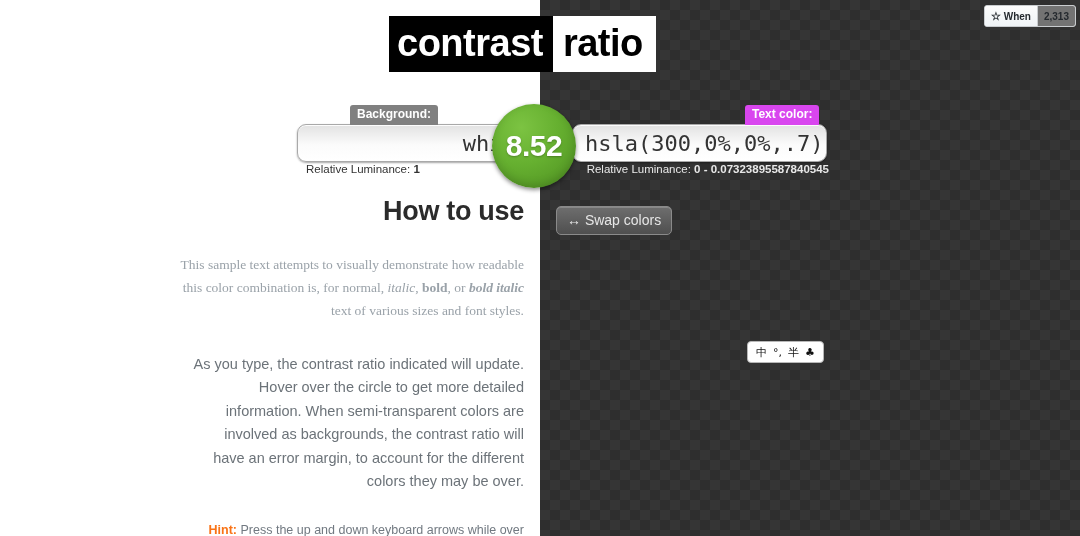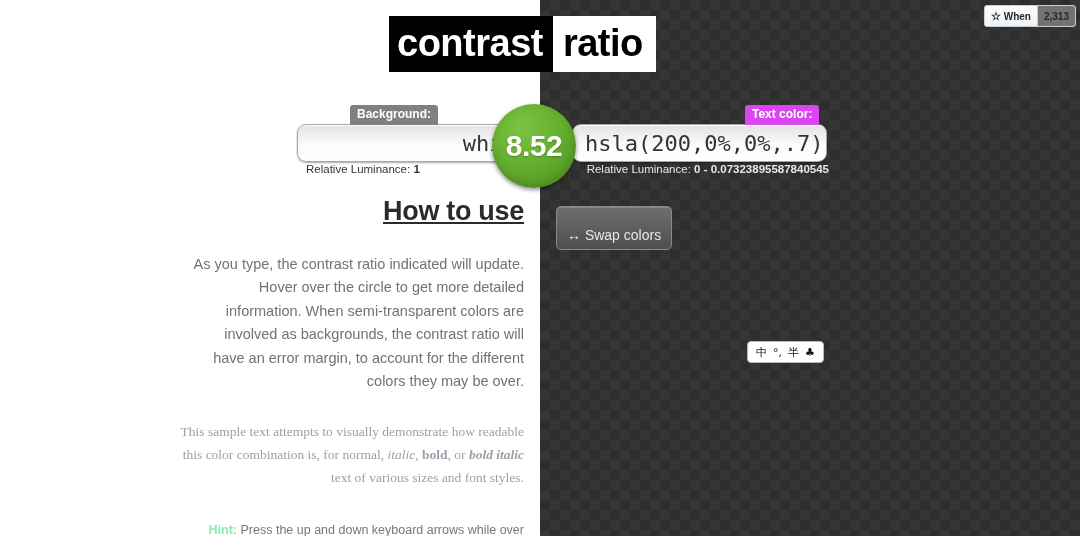--- a/index.html
+++ b/index.html
@@ -190,21 +190,21 @@
   #swap-button {
     position: absolute;
     left: 556px;
     top: 206px;
     z-index: 5;
     font-size: 14px;
     color: #e6e6e6;
     background: linear-gradient(#6e6e6e, #4f4f4f);
     border: 1px solid #8a8a8a;
     border-radius: 5px;
-    padding: 20px 10px 5px 10px;
+    padding: 5px 10px 5px 10px;
     line-height: 1.2;
     white-space: nowrap;
     box-shadow: inset 0 1px 0 rgba(255,255,255,0.18);
   }
 
   
   #article {
     position: absolute;
     left: 0;
     top: 196px;
@@ -213,21 +213,20 @@
     text-align: right;
     padding-right: 0px;
     box-sizing: border-box;
   }
   #how-to-use {
     font-size: 27px;
     font-weight: bold;
     color: #2b2b2b;
     margin: 0 0 26px 8px;
     letter-spacing: -0.3px;
-    text-decoration: underline;
   }
   #intro-paragraph {
     font-size: 14.5px;
     line-height: 1.62;
     color: #6c7379;
     margin: 0 0 26px 0;
     padding-left: 190px;
   }
   #sample-text {
     font-family: "Liberation Serif", "DejaVu Serif", serif;
@@ -240,21 +239,21 @@
   #sample-text i { font-style: italic; }
   #sample-text b { font-weight: bold; }
   #sample-text .bi { font-weight: bold; font-style: italic; }
   #hint-paragraph {
     font-size: 12.5px;
     line-height: 1.66;
     color: #717981;
     margin: 0 0 22px 0;
     padding-left: 200px;
   }
-  #hint-paragraph b { color: #86efac; font-weight: bold; }
+  #hint-paragraph b { color: #f97316; font-weight: bold; }
 
   
   #ime-bar {
     position: absolute;
     left: 747px;
     top: 341px;
     z-index: 8;
     height: 20px;
     display: flex;
     align-items: center;
@@ -288,38 +287,38 @@
 </div>
 
 <div class="field-label" id="label-background">Background:</div>
 <div class="color-input" id="input-background" contenteditable="false" title="Background color" style="">white</div>
 <div class="luminance" id="lum-background">
   <span>Relative Luminance:</span>
   <b>1</b>
 </div>
 
 <div class="field-label" id="label-textcolor">Text color:</div>
-<div class="color-input" id="input-textcolor" contenteditable="false" title="Text color" style="">hsla(200,0%,0%,.7)</div>
+<div class="color-input" id="input-textcolor" contenteditable="false" title="Text color" style="">hsla(300,0%,0%,.7)</div>
 <div class="luminance" id="lum-textcolor">
   <span>Relative Luminance:</span>
   <b>0 - 0.07323895587840545</b>
 </div>
 
 <div id="ratio-circle">
   <span>8.52</span>
 </div>
 
 <div id="swap-button">↔ Swap colors</div>
 
 <div id="article">
   <h2 id="how-to-use">How to use</h2>
-  <p id="intro-paragraph">As you type, the contrast ratio indicated will update. Hover over the circle to get more detailed information. When semi-transparent colors are involved as backgrounds, the contrast ratio will have an error margin, to account for the different colors they may be over.</p>
   <p id="sample-text">
     <span>This sample text attempts to visually demonstrate how readable this color combination is, for normal, </span><i>italic</i><span>, </span><b>bold</b><span>, or </span><span class="bi">bold italic</span><span> text of various sizes and font styles.</span>
   </p>
+  <p id="intro-paragraph">As you type, the contrast ratio indicated will update. Hover over the circle to get more detailed information. When semi-transparent colors are involved as backgrounds, the contrast ratio will have an error margin, to account for the different colors they may be over.</p>
   <p id="hint-paragraph">
     <b>Hint:</b><span> Press the up and down keyboard arrows while over a number inside a functional color notation. Watch it increment/decrement. Try with the Shift or Alt key too!</span>
   </p>
 
 </div>
 
 <div id="ime-bar">
   <span class="ime-item">中</span>
   <span class="ime-item">°,</span>
   <span class="ime-item">半</span>

